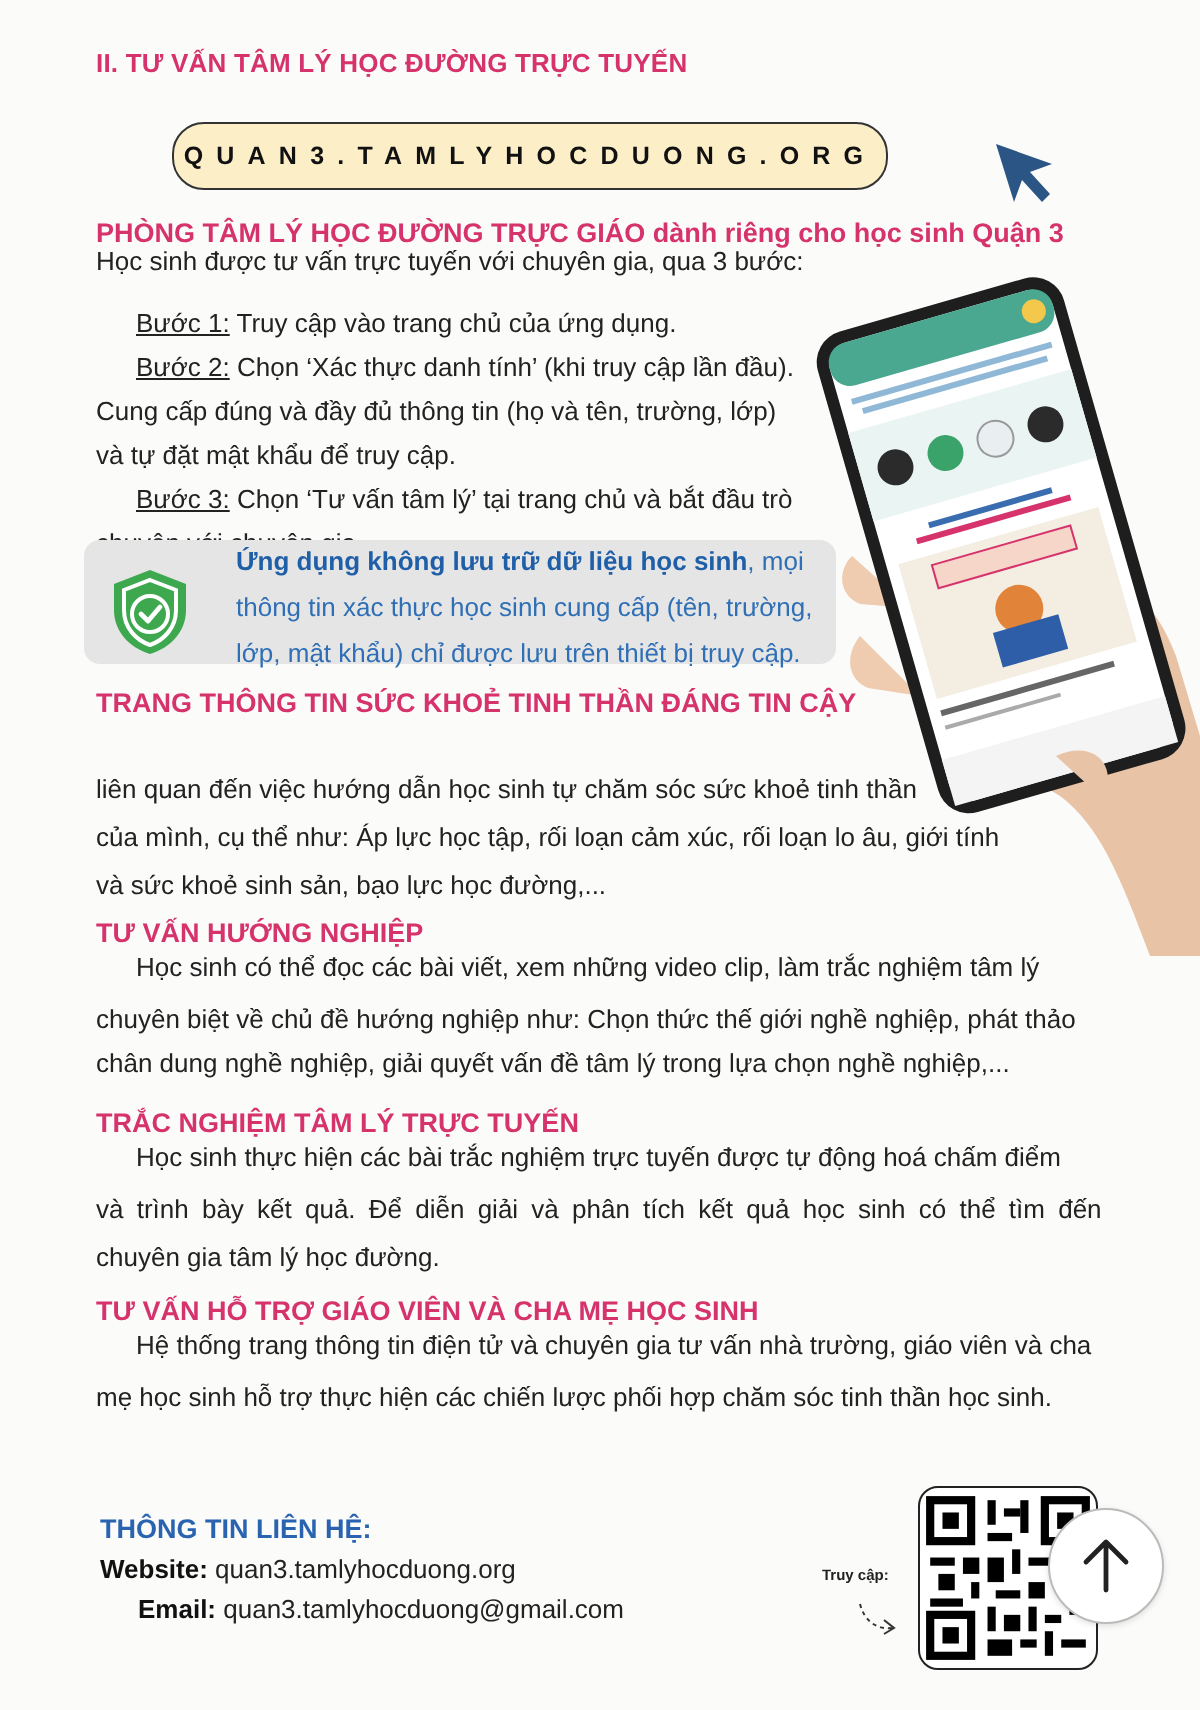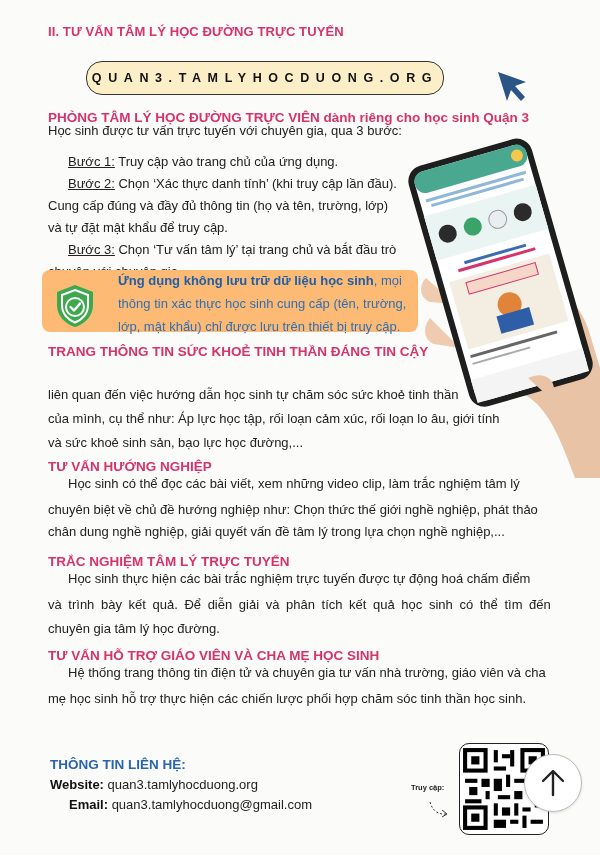--- a/index.html
+++ b/index.html
@@ -23,21 +23,21 @@
     font-size:12.5px; font-weight:bold; letter-spacing:6.6px; color:#111;
   }
   .cursor-icon { position:absolute; left:496px; top:70px; width:34px; height:34px; }
   .h-pink { color:#d6336c; font-weight:bold; font-size:13.5px; white-space:nowrap; }
   .txt { font-size:13px; line-height:24px; color:#222; }
   .abs { position:absolute; }
   .u { text-decoration:underline; }
   .justify { text-align:justify; text-align-last:left; }
   .notice {
     position:absolute; left:42px; top:260px; width:376px; height:70px;
-    background:#fdba74; border-radius:8px;
+    background:#e5e5e5; border-radius:8px;
   }
   .shield { position:absolute; left:12px; top:13px; width:42px; height:46px; }
   .notice-text {
     position:absolute; left:76px; top:-1px; width:296px;
     font-size:13px; line-height:23px; color:#2f6fb5;
   }
   .notice-text b { color:#1f5fa8; }
   .phone-wrap { position:absolute; left:400px; top:118px; width:200px; height:360px; }
   .contact-h { position:absolute; left:50px; top:757px; font-size:13.5px; font-weight:bold; color:#2a64b0; }
   .contact-line { position:absolute; left:50px; font-size:13px; color:#222; }
@@ -62,21 +62,21 @@
   <div class="title">II. TƯ VẤN TÂM LÝ HỌC ĐƯỜNG TRỰC TUYẾN</div>
 
   <div class="url-pill">
     <span>QUAN3.TAMLYHOCDUONG.ORG</span>
   </div>
   <svg class="cursor-icon" viewBox="0 0 34 34">
     <path d="M2 2 L30 12 L19 16 L29 27 L25 31 L15 20 L11 31 Z" fill="#2b5585"></path>
   </svg>
 
   <div class="abs" style="left:48px; top:108px;">
-    <span class="h-pink">PHÒNG TÂM LÝ HỌC ĐƯỜNG TRỰC VIÊN</span><span class="h-pink" style="color:#d6336c;"> dành riêng cho học sinh Quận 3</span>
+    <span class="h-pink">PHÒNG TÂM LÝ HỌC ĐƯỜNG TRỰC GIÁO</span><span class="h-pink" style="color:#d6336c;"> dành riêng cho học sinh Quận 3</span>
   </div>
   <div class="abs txt" style="left:48px; top:119px;">Học sinh được tư vấn trực tuyến với chuyên gia, qua 3 bước:</div>
 
   <div class="abs txt" style="left:68px; top:150px; white-space:nowrap;">
     <span class="u">Bước 1:</span><span> Truy cập vào trang chủ của ứng dụng.</span>
   </div>
   <div class="abs txt" style="left:68px; top:172px; white-space:nowrap;">
     <span class="u">Bước 2:</span><span> Chọn ‘Xác thực danh tính’ (khi truy cập lần đầu).</span>
   </div>
   <div class="abs txt" style="left:48px; top:194px; white-space:nowrap;">Cung cấp đúng và đầy đủ thông tin (họ và tên, trường, lớp)</div>

